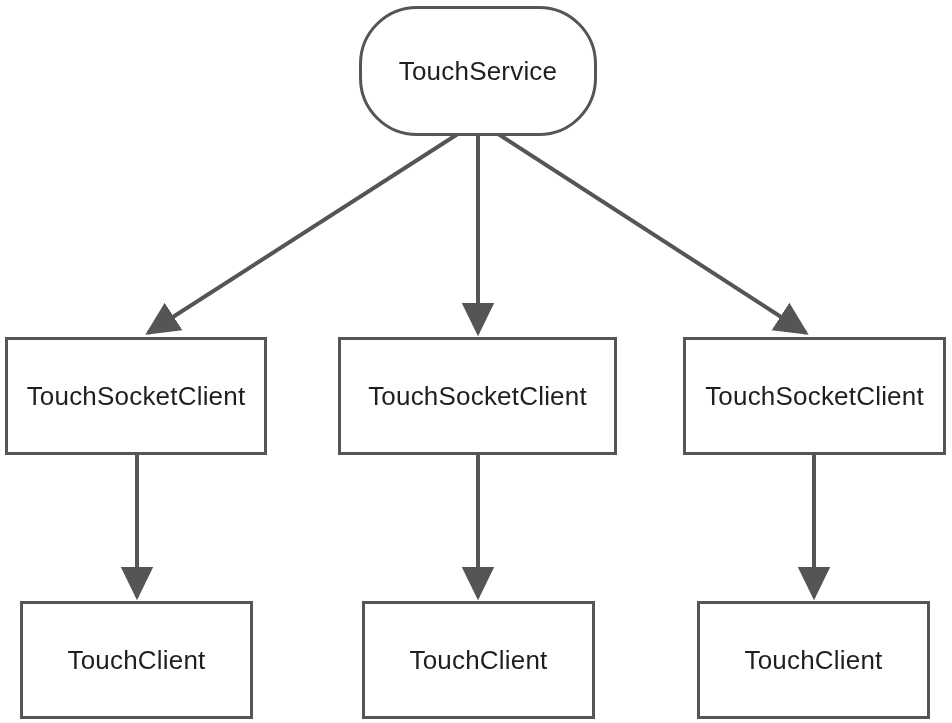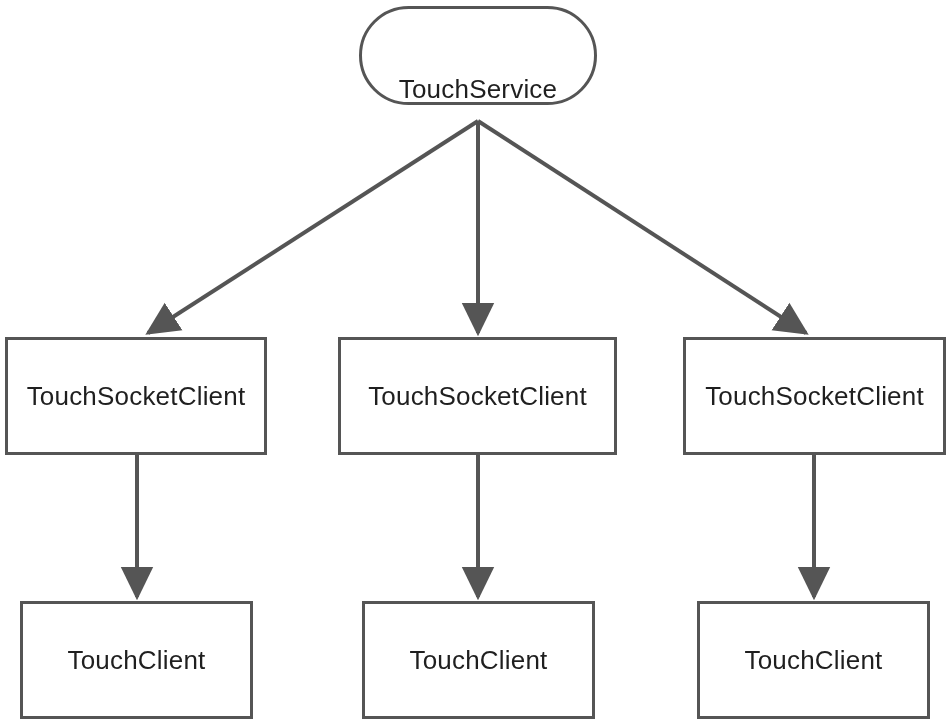--- a/index.html
+++ b/index.html
@@ -65,21 +65,21 @@
 
     <path class="edge" d="M 478 121 L 148 333" fill="none" stroke="#555555" stroke-width="4" marker-end="url(#arrowhead)"></path>
     <path class="edge" d="M 478 121 L 478 333" fill="none" stroke="#555555" stroke-width="4" marker-end="url(#arrowhead)"></path>
     <path class="edge" d="M 478 121 L 806 333" fill="none" stroke="#555555" stroke-width="4" marker-end="url(#arrowhead)"></path>
 
     <path class="edge" d="M 137 455 L 137 597" fill="none" stroke="#555555" stroke-width="4" marker-end="url(#arrowhead)"></path>
     <path class="edge" d="M 478 455 L 478 597" fill="none" stroke="#555555" stroke-width="4" marker-end="url(#arrowhead)"></path>
     <path class="edge" d="M 814 455 L 814 597" fill="none" stroke="#555555" stroke-width="4" marker-end="url(#arrowhead)"></path>
   </svg>
 
-  <div class="node service" id="node-touch-service" style="left:359px; top:6px; width:238px; height:99px;align-items:flex-end;">
+  <div class="node service" id="node-touch-service" style="left:359px; top:6px; width:238px; height:130px;">
     <span class="node-label">TouchService</span>
   </div>
 
   <div class="node rect" id="node-touch-socket-client-1" style="left:5px; top:337px; width:262px; height:118px;">
     <span class="node-label">TouchSocketClient</span>
   </div>
 
   <div class="node rect" id="node-touch-socket-client-2" style="left:338px; top:337px; width:279px; height:118px;">
     <span class="node-label">TouchSocketClient</span>
   </div>

